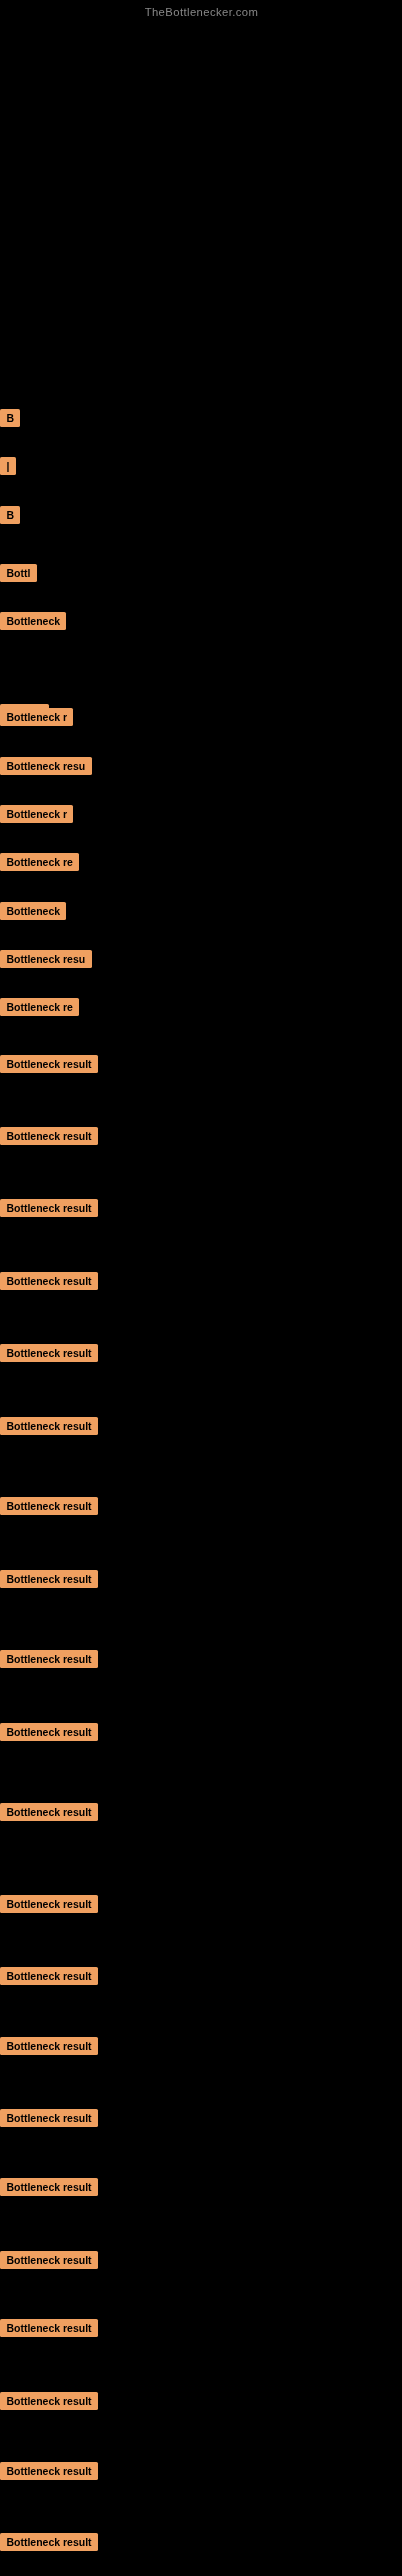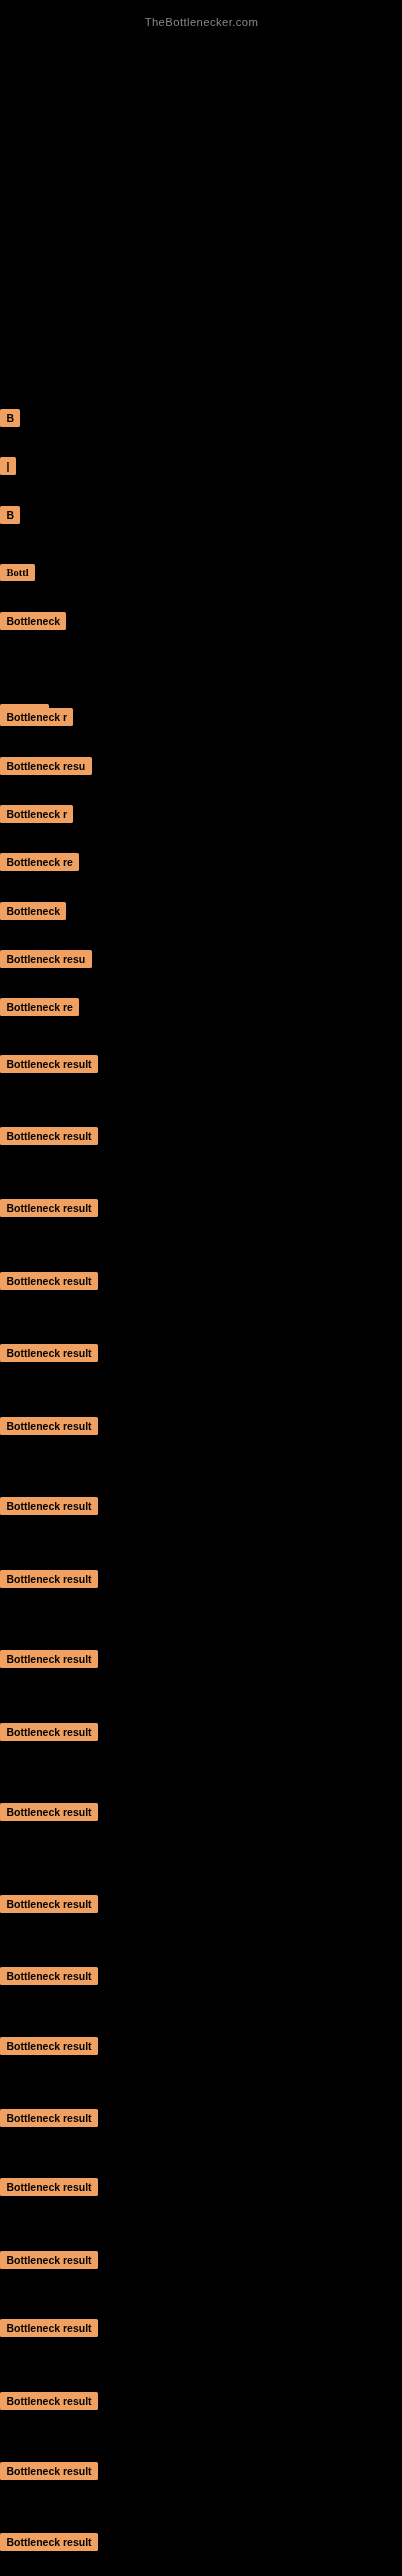--- a/index.html
+++ b/index.html
@@ -11,21 +11,21 @@
       background-color: #000000;
       width: 403px;
       min-height: 2576px;
       font-family: Arial, sans-serif;
       position: relative;
     }
     .site-title {
       color: #888888;
       font-size: 11.3px;
       text-align: center;
-      padding-top: 16px;
+      padding-top: 6px;
       letter-spacing: 0.4px;
     }
     .bottleneck-label {
       background-color: #f0a060;
       color: #000;
       font-size: 10.5px;
       font-weight: bold;
       padding: 3.2px 6.4px;
       display: inline-block;
       border-radius: 1.6px;
@@ -37,21 +37,21 @@
     }
   </style>
 </head>
 <body>
 
 <div class="site-title">TheBottlenecker.com</div>
 
 <div class="label-container" style="top: 409px; left: 0px;"><span class="bottleneck-label" style="max-width: 32px; overflow: hidden;">B</span></div>
 <div class="label-container" style="top: 457px; left: 0px;"><span class="bottleneck-label" style="max-width: 28px; overflow: hidden;">|</span></div>
 <div class="label-container" style="top: 506px; left: 0px;"><span class="bottleneck-label" style="max-width: 32px; overflow: hidden;">B</span></div>
-<div class="label-container" style="top: 564px; left: 0px; font-family: Liberation Serif, serif;"><span class="bottleneck-label" style="max-width: 60px; overflow: hidden;">Bottl</span></div>
+<div class="label-container" style="top: 564px; left: 0px;"><span class="bottleneck-label" style="max-width: 60px; overflow: hidden;">Bottl</span></div>
 <div class="label-container" style="top: 612px; left: 0px;"><span class="bottleneck-label" style="max-width: 93px; overflow: hidden;">Bottleneck</span></div>
 <div class="label-container" style="top: 660px; left: 0px; margin-top: 44px;"><span class="bottleneck-label" style="max-width: 74px; overflow: hidden;">Bottlen</span></div>
 <div class="label-container" style="top: 708px; left: 0px;"><span class="bottleneck-label" style="max-width: 105px; overflow: hidden;">Bottleneck r</span></div>
 <div class="label-container" style="top: 757px; left: 0px;"><span class="bottleneck-label" style="max-width: 129px; overflow: hidden;">Bottleneck resu</span></div>
 <div class="label-container" style="top: 805px; left: 0px;"><span class="bottleneck-label" style="max-width: 105px; overflow: hidden;">Bottleneck r</span></div>
 <div class="label-container" style="top: 853px; left: 0px;"><span class="bottleneck-label" style="max-width: 113px; overflow: hidden;">Bottleneck re</span></div>
 <div class="label-container" style="top: 902px; left: 0px;"><span class="bottleneck-label" style="max-width: 93px; overflow: hidden;">Bottleneck</span></div>
 <div class="label-container" style="top: 950px; left: 0px;"><span class="bottleneck-label" style="max-width: 129px; overflow: hidden;">Bottleneck resu</span></div>
 <div class="label-container" style="top: 998px; left: 0px;"><span class="bottleneck-label" style="max-width: 117px; overflow: hidden;">Bottleneck re</span></div>
 <div class="label-container" style="top: 1055px; left: 0px;"><span class="bottleneck-label" style="max-width: 145px; overflow: hidden;">Bottleneck result</span></div>

